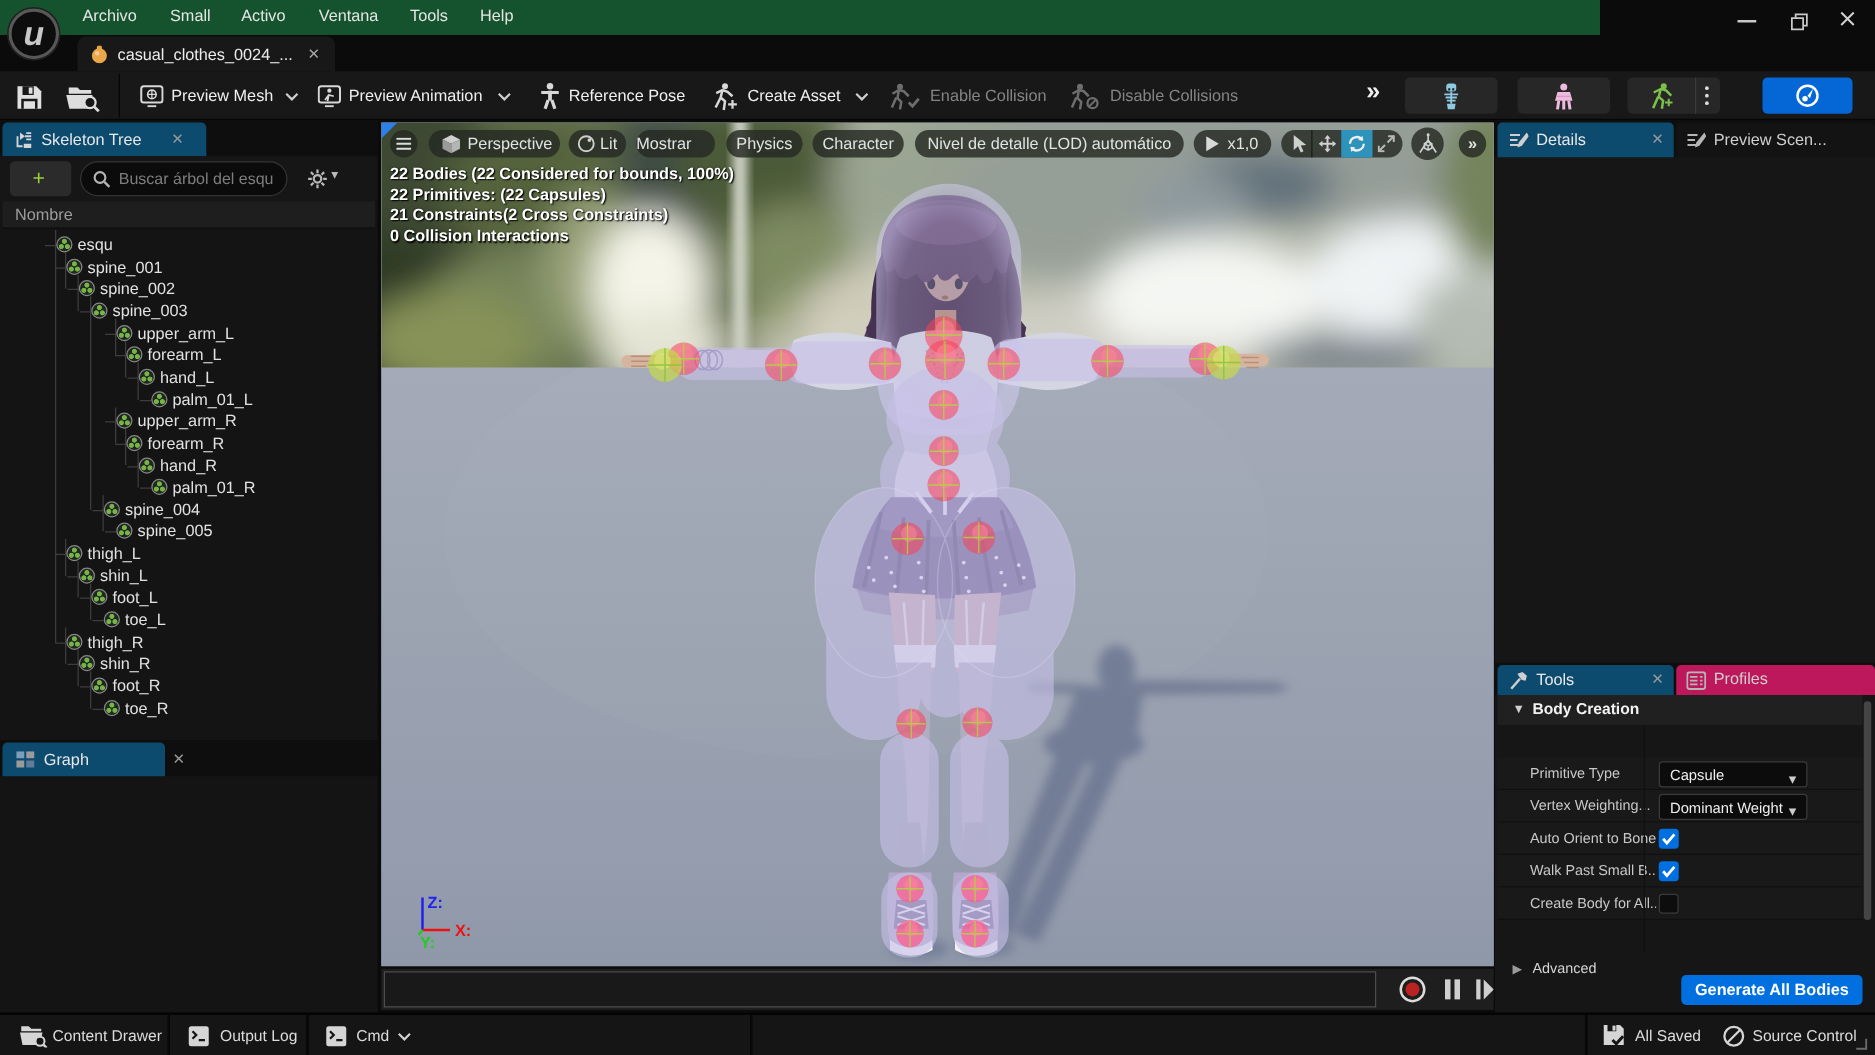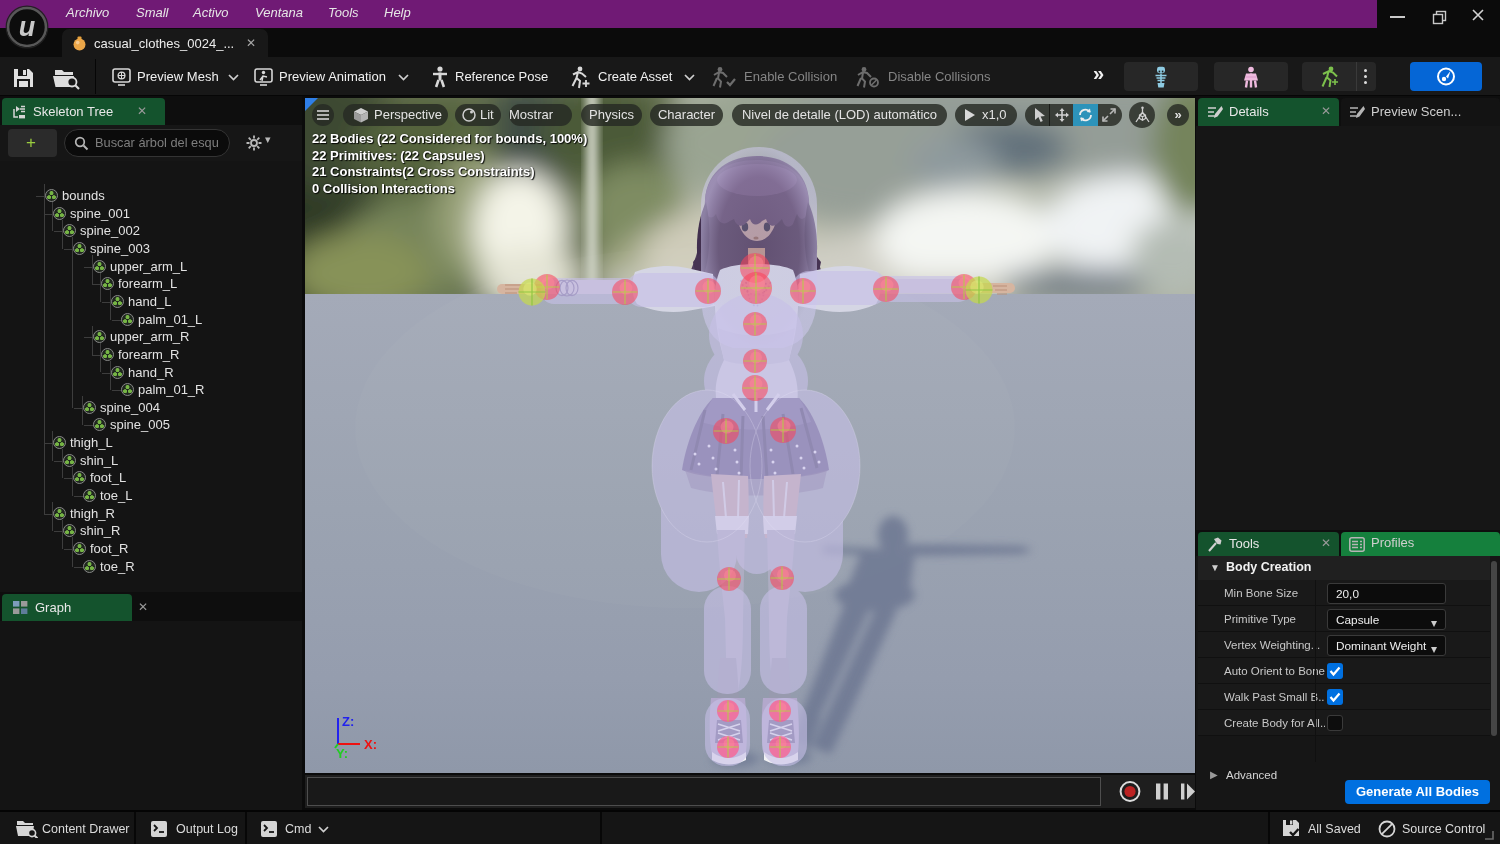--- a/index.html
+++ b/index.html
@@ -1,36 +1,36 @@
 <!DOCTYPE html>
 <html><head>
 <meta charset="utf-8">
 <style>
 * { margin:0; padding:0; box-sizing:border-box; }
 html,body { width:1500px; height:844px; overflow:hidden; background:#0b0b0b;
   font-family:"Liberation Sans", sans-serif; }
 .abs { position:absolute; }
 #stage { position:relative; width:1500px; height:844px; }
 
-#menubar { left:0; top:0; width:1377px; height:28px; background:#701a75;font-style:italic; }
+#menubar { left:0; top:0; width:1280px; height:28px; background:#14532d; }
 .menuitem { position:absolute; top:5px; color:#e6e6e6; font-size:13px; }
 
 #tabrow { left:0; top:28px; width:1500px; height:29px; background:#0b0b0b; }
 #assettab { position:absolute; left:62px; top:1px; width:206px; height:28px;
   background:#181818; border-radius:7px 7px 0 0; }
 
 #toolbar { left:0; top:57px; width:1500px; height:39px; background:#181818;
   border-bottom:1px solid #060606; }
 .tbtext { position:absolute; top:12px; color:#f0f0f0; font-size:13px; }
 .tbgray { color:#858585; }
 .tbbtn { position:absolute; top:5px; height:29px; background:#272727; border-radius:4px; }
 
 #leftpanel { left:0; top:96px; width:302px; height:714px; background:#141414; }
 .tabbar { position:absolute; left:0; width:100%; height:29px; background:#0e0e0e; }
-.ltab { position:absolute; left:2px; top:2px; height:27px; background:#14532d;
+.ltab { position:absolute; left:2px; top:2px; height:27px; background:#0c4a6e;
   border-radius:4px 4px 0 0;padding-left:28px; }
 .ltabtext { position:absolute; top:6px; color:#e8e8e8; font-size:13px; }
 .closex { position:absolute; color:#9a9a9a; font-size:12px; top:6px; }
 #treearea { position:absolute; left:0; top:87px; width:302px; height:505px; background:#141414; }
 .trow { position:absolute; height:18px; color:#e2e2e2; font-size:13px; }
 .bicon { position:absolute; width:13px; height:13px; border-radius:50%;
   background:
     radial-gradient(circle at 50% 28%, #76b545 0 1.7px, transparent 2.3px),
     radial-gradient(circle at 28% 66%, #76b545 0 1.7px, transparent 2.3px),
     radial-gradient(circle at 72% 66%, #76b545 0 1.7px, transparent 2.3px),
@@ -247,41 +247,44 @@
     </div>
     <svg class="abs" style="left:245px;top:9px" width="18" height="18" viewBox="0 0 18 18">
       <circle cx="9" cy="9" r="3" fill="none" stroke="#b8b8b8" stroke-width="1.8"></circle>
       <g stroke="#b8b8b8" stroke-width="1.8">
         <path d="M9 1.5 v3 M9 13.5 v3 M1.5 9 h3 M13.5 9 h3 M3.7 3.7 l2.1 2.1 M12.2 12.2 l2.1 2.1 M14.3 3.7 l-2.1 2.1 M5.8 12.2 l-2.1 2.1"></path>
       </g>
     </svg>
     <span class="abs" style="left:265px;top:8px;color:#b8b8b8;font-size:11px">▾</span>
   </div>
 
+  <div class="abs" style="left:2px;top:65px;width:298px;height:22px;background:#1e1e1e;border-bottom:1px solid #0a0a0a">
+    <span class="abs" style="left:10px;top:3px;color:#9d9d9d;font-size:13px">Nombre</span>
+  </div>
   <div id="treearea">
         <div class="tline" style="left:44px;top:1.4px;width:1px;height:329.3px"></div>
         <div class="tline" style="left:52px;top:19.0px;width:1px;height:29.3px"></div>
         <div class="tline" style="left:62px;top:36.6px;width:1px;height:29.3px"></div>
         <div class="tline" style="left:72px;top:54.3px;width:1px;height:170.5px"></div>
         <div class="tline" style="left:92px;top:71.9px;width:1px;height:29.3px"></div>
         <div class="tline" style="left:100px;top:89.6px;width:1px;height:29.3px"></div>
         <div class="tline" style="left:110px;top:107.3px;width:1px;height:29.3px"></div>
         <div class="tline" style="left:92px;top:142.5px;width:1px;height:29.3px"></div>
         <div class="tline" style="left:100px;top:160.2px;width:1px;height:29.3px"></div>
         <div class="tline" style="left:110px;top:177.8px;width:1px;height:29.3px"></div>
         <div class="tline" style="left:82px;top:213.1px;width:1px;height:29.3px"></div>
         <div class="tline" style="left:52px;top:248.4px;width:1px;height:29.3px"></div>
         <div class="tline" style="left:62px;top:266.1px;width:1px;height:29.3px"></div>
         <div class="tline" style="left:72px;top:283.8px;width:1px;height:29.3px"></div>
         <div class="tline" style="left:52px;top:319.0px;width:1px;height:29.3px"></div>
         <div class="tline" style="left:62px;top:336.7px;width:1px;height:29.3px"></div>
         <div class="tline" style="left:72px;top:354.3px;width:1px;height:29.3px"></div>
         <div class="tline" style="left:36px;top:13.0px;width:9px;height:1px"></div>
         <div class="bicon" style="left:45px;top:6.0px"></div>
-        <div class="trow" style="left:62px;top:5.0px">bounds</div>
+        <div class="trow" style="left:62px;top:5.0px">esqu</div>
         <div class="tline" style="left:44px;top:30.6px;width:9px;height:1px"></div>
         <div class="bicon" style="left:53px;top:23.6px"></div>
         <div class="trow" style="left:70px;top:22.6px">spine_001</div>
         <div class="tline" style="left:54px;top:48.3px;width:9px;height:1px"></div>
         <div class="bicon" style="left:63px;top:41.3px"></div>
         <div class="trow" style="left:80px;top:40.3px">spine_002</div>
         <div class="tline" style="left:64px;top:65.9px;width:9px;height:1px"></div>
         <div class="bicon" style="left:73px;top:58.9px"></div>
         <div class="trow" style="left:90px;top:57.9px">spine_003</div>
         <div class="tline" style="left:84px;top:83.6px;width:9px;height:1px"></div>
@@ -748,37 +751,33 @@
 
   <div class="tabbar" style="top:434px;height:26px;background:#0e0e0e">
     <div class="ltab" style="left:2px;width:141px;height:24px">
       <svg class="abs" style="left:9px;top:5px" width="16" height="16" viewBox="0 0 16 16">
         <path d="M2 14 L9 6" stroke="#cfcfcf" stroke-width="2"></path>
         <path d="M7 2 l4-1.5 3.5 3 -1 4 -3 -0.5 -2 -2.5 z" fill="#cfcfcf"></path>
       </svg>
       <span class="ltabtext" style="left:31px;top:4px">Tools</span>
       <span class="closex" style="left:123px;top:4px">✕</span>
     </div>
-    <div class="abs" style="left:145px;top:2px;width:159px;height:24px;background:#15803d;border-radius:4px 4px 0 0">
+    <div class="abs" style="left:145px;top:2px;width:159px;height:24px;background:#be185d;border-radius:4px 4px 0 0">
       <svg class="abs" style="left:8px;top:5px" width="16" height="15" viewBox="0 0 16 15">
         <rect x="0.8" y="0.8" width="14.4" height="13.4" rx="2" fill="none" stroke="#b5b5b5" stroke-width="1.5"></rect>
         <path d="M3 4.5 h6 M3 7.5 h6 M3 10.5 h6" stroke="#b5b5b5" stroke-width="1.4"></path>
         <path d="M11 4.5 h2 M11 7.5 h2 M11 10.5 h2" stroke="#b5b5b5" stroke-width="1.4"></path>
       </svg>
       <span class="ltabtext" style="left:30px;top:3px;color:#cfcfcf">Profiles</span>
     </div>
   </div>
 
   <div class="abs" style="left:2px;top:460px;width:292px;height:24px;background:#202020">
     <span class="abs" style="left:12px;top:6px;color:#cfcfcf;font-size:10px">▼</span>
     <span class="abs" style="left:28px;top:4px;color:#f2f2f2;font-size:12.5px;font-weight:bold">Body Creation</span>
-  </div>
-  <div class="rrow" style="top:484px">
-    <span class="rlabel">Min Bone Size</span>
-    <div class="rinput">20,0</div>
   </div>
   <div class="rrow" style="top:510px">
     <span class="rlabel">Primitive Type</span>
     <div class="rinput">Capsule<span class="chev" style="right:8px;top:3px;font-size:12px">▾</span></div>
   </div>
   <div class="rrow" style="top:536px">
     <span class="rlabel">Vertex Weighting...</span>
     <div class="rinput">Dominant Weight<span class="chev" style="right:8px;top:3px;font-size:12px">▾</span></div>
   </div>
   <div class="rrow" style="top:562px">

